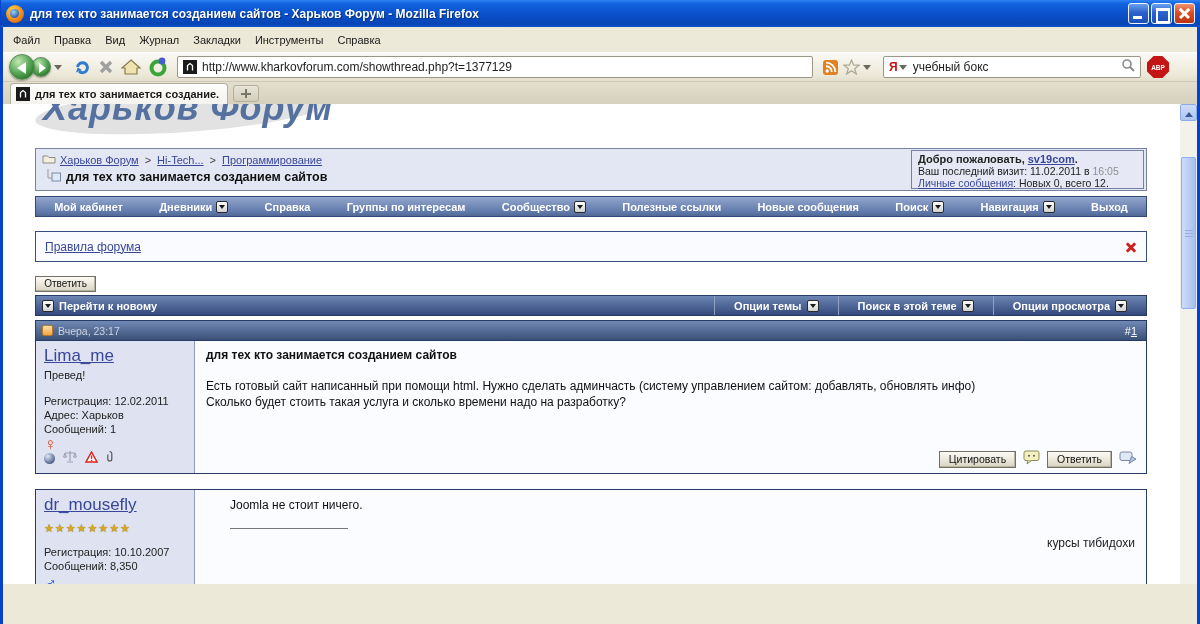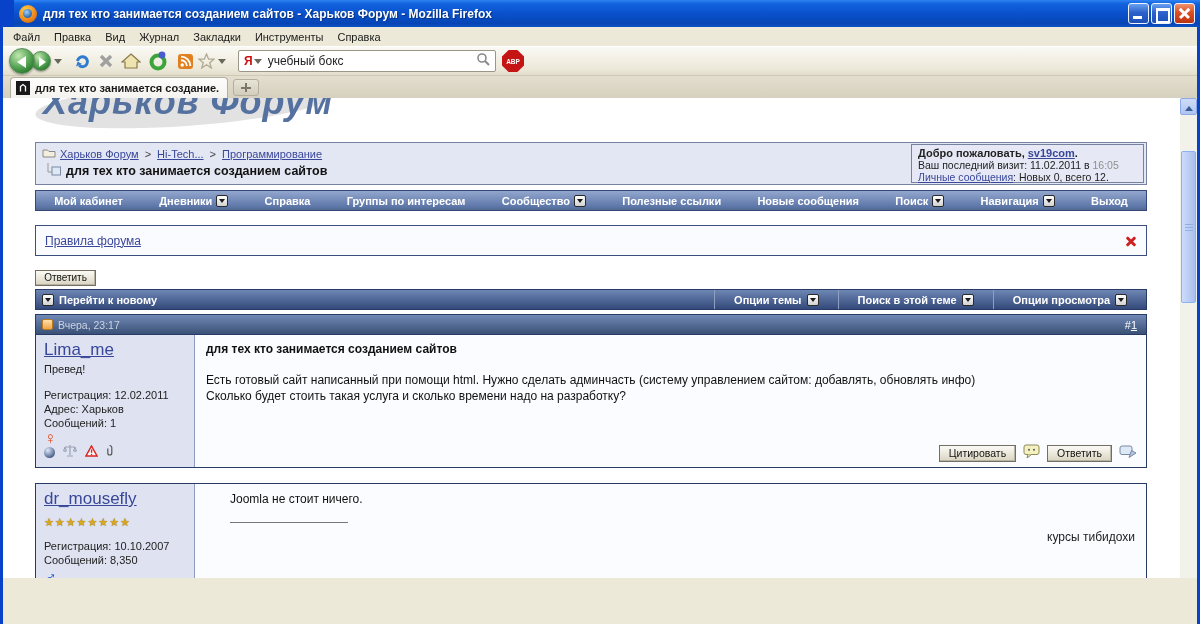--- a/index.html
+++ b/index.html
@@ -1,20 +1,20 @@
 <!DOCTYPE html>
 <html><head>
 <meta charset="utf-8">
 <style>
   * { margin:0; padding:0; box-sizing:border-box; }
   html,body { width:1200px; height:624px; overflow:hidden; }
   body { position:relative; background:#0842c9; font-family:"Liberation Sans",sans-serif; }
 
   
-  .titlebar { position:absolute; top:0; left:14px; right:0; height:27px;
+  .titlebar { position:absolute; top:0; left:1px; right:0; height:27px;
     background:linear-gradient(180deg,#2f83f2 0%,#1262de 14%,#0a51cc 50%,#0745b5 88%,#0c52c6 100%);
     display:flex; align-items:center; padding:0 5px; }
   .fx-icon { width:18px; height:18px; border-radius:50%;
     background:radial-gradient(circle at 38% 30%,#ffd24a,#f08a1e 55%,#c85608); position:relative; flex:none;}
   .fx-icon::after { content:""; position:absolute; left:4px; top:4px; width:9px; height:9px; border-radius:50%;
     background:radial-gradient(circle at 40% 35%,#9fd0f5,#2a65b0 70%); }
   .title-text { color:#fff; font-weight:bold; font-size:12px; margin-left:6px; flex:1;
     text-shadow:1px 1px 1px #04307e; white-space:nowrap; overflow:hidden; }
   .win-btns { display:flex; gap:2px; }
   .win-btn { width:21px; height:21px; border-radius:3px; border:1px solid #eef3ff; position:relative;
@@ -22,21 +22,21 @@
   .win-btn.close { background:linear-gradient(180deg,#f0926e,#da4e22 45%,#bb3413); }
   .win-btn.minimize::before { content:""; position:absolute; left:4px; bottom:4px; width:9px; height:3px; background:#fff; }
   .win-btn.maximize::before { content:""; position:absolute; left:4px; top:4px; width:10px; height:10px;
     border:2px solid #fff; border-top-width:3px; }
   .win-btn.close::before,.win-btn.close::after { content:""; position:absolute; left:3px; top:8px; width:13px; height:2.5px; background:#fff; }
   .win-btn.close::before { transform:rotate(45deg); }
   .win-btn.close::after { transform:rotate(-45deg); }
 
   .window-inner { position:absolute; top:27px; left:3px; right:3px; bottom:0; background:#ece9d8; }
 
-  .menubar { height:19px; display:flex; align-items:center; padding-left:3px; font-size:11px; color:#1a1a1a;
+  .menubar { height:25px; display:flex; align-items:center; padding-left:3px; font-size:11px; color:#1a1a1a;
     background:#ece9d8; }
   .menu-item { padding:1px 7px; }
 
   .toolbar { height:30px; background:linear-gradient(180deg,#faf9f4,#ece8d8 80%,#e2ddcb);
     border-top:1px solid #fff; border-bottom:1px solid #cfcab8; display:flex; align-items:center; padding:0 6px; }
   .nav-circle { border-radius:50%; border:1px solid #5c8a5c; position:relative; flex:none;
     background:radial-gradient(circle at 35% 28%,#c2e8b0,#5aa85a 48%,#2d7c2d 78%,#1d5e1d); box-shadow:0 1px 2px rgba(0,0,0,.35); }
   .back { width:26px; height:26px; z-index:2; }
   .fwd  { width:20px; height:20px; margin-left:-4px; }
   .back::before { content:""; position:absolute; left:7px; top:7px; width:0; height:0;
@@ -205,20 +205,29 @@
       <svg width="20" height="17">
           <path d="M10 1 L19 9 H16 V15 H4 V9 H1 Z" fill="#efe3b0" stroke="#8a7a4a" stroke-width="1.2"></path>
         </svg>
     </span>
     <span class="tool-ico">
       <svg width="20" height="20">
           <circle cx="10" cy="11" r="6.5" fill="none" stroke="#3aa53a" stroke-width="4"></circle>
           <circle cx="14" cy="4" r="3.4" fill="#4a5ad0"></circle>
         </svg>
     </span>
+    <span class="addr-field">
+      <span class="favicon">
+        <svg width="14" height="14">
+            <rect width="14" height="14" fill="#1a1a1a"></rect>
+            <path d="M4.5 10.5 V5.5 L7 3.5 L9.5 5.5 V10.5" stroke="#fff" stroke-width="1.3" fill="none"></path>
+          </svg>
+      </span>
+      <span class="addr-text">http://www.kharkovforum.com/showthread.php?t=1377129</span>
+    </span>
     <span class="tool-ico" style="margin-left:10px">
       <svg width="15" height="15">
           <rect width="15" height="15" rx="3" fill="#e08020"></rect>
           <circle cx="4.2" cy="11" r="1.7" fill="#fff"></circle>
           <path d="M3 6.2 a5.8 5.8 0 0 1 5.8 5.8" stroke="#fff" stroke-width="1.9" fill="none"></path>
           <path d="M3 2.6 a9.4 9.4 0 0 1 9.4 9.4" stroke="#fff" stroke-width="1.9" fill="none"></path>
         </svg>
     </span>
     <span class="tool-ico" style="margin-left:5px">
       <svg width="17" height="16">

